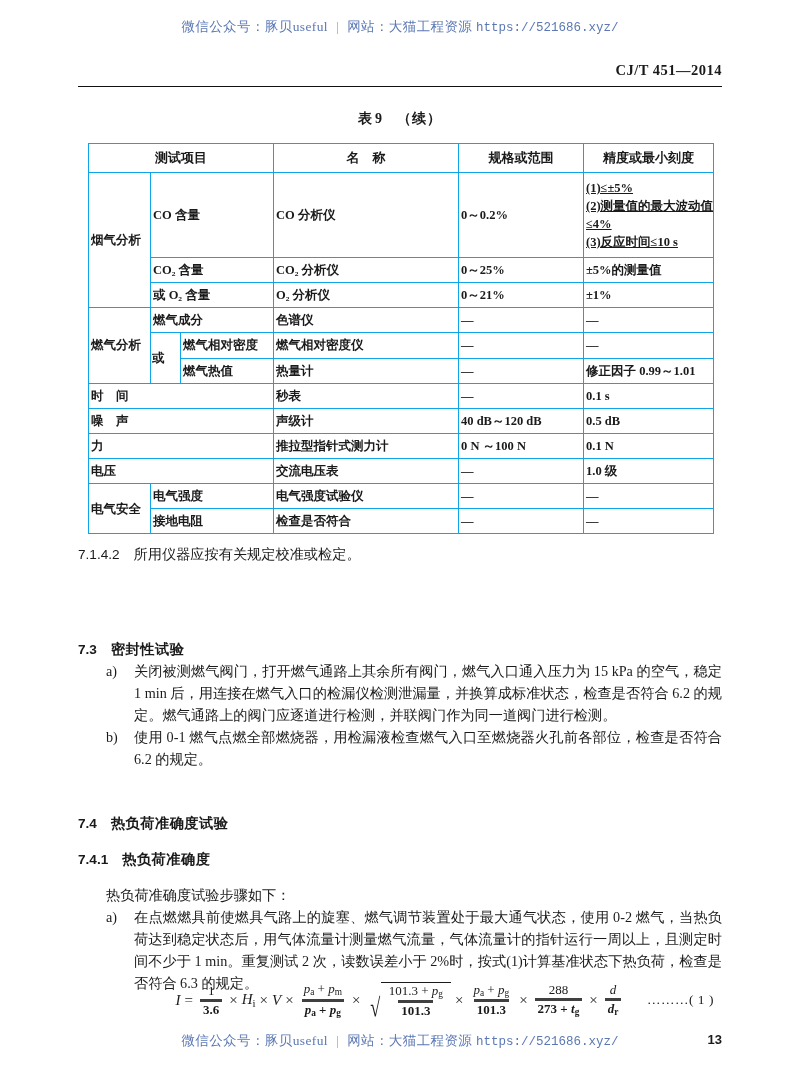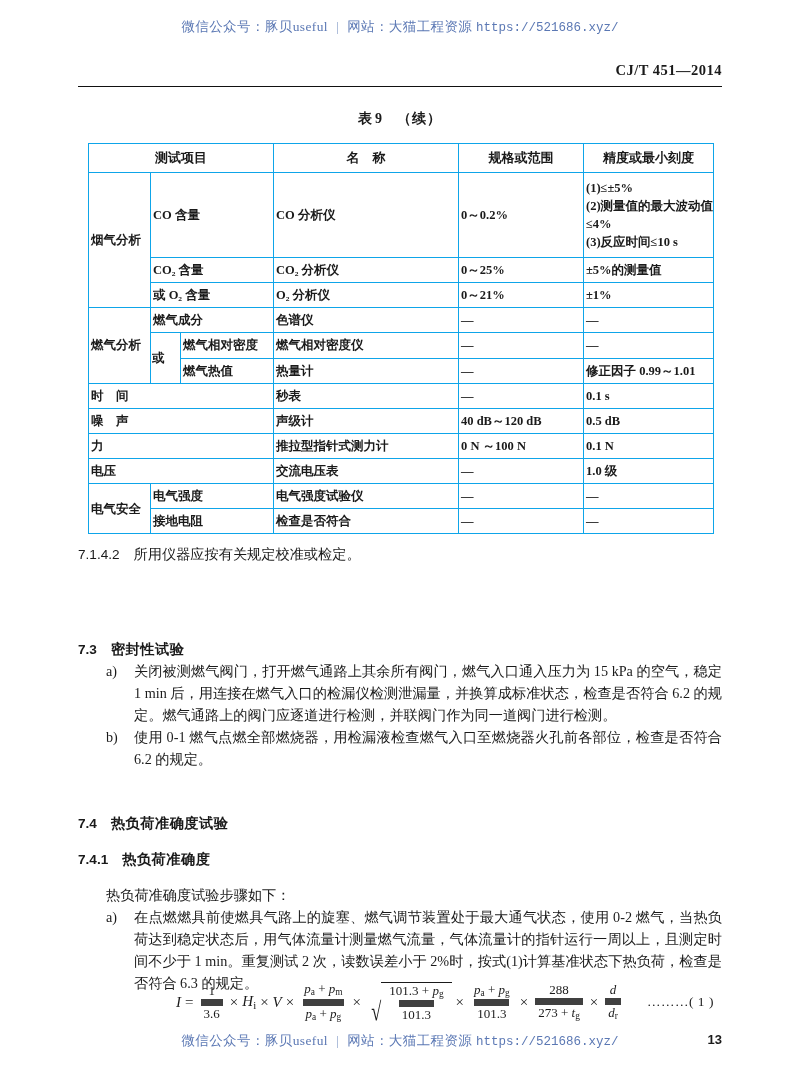--- a/index.html
+++ b/index.html
@@ -109,21 +109,21 @@
   }
   table.spec td.narrow-side {
     width: 30px;
     padding: 2px 1px;
   }
   .dash { font-weight: bold; letter-spacing: 0; }
   .multi {
     line-height: 1.52;
     padding: 4px 4px;
   }
-  .multi div { white-space: nowrap; }
+  .multi div { white-space: nowrap; text-decoration: underline; }
 
   sub {
     font-size: 0.72em;
     vertical-align: -0.25em;
   }
 
   
   .body-block {
     position: absolute;
     left: 78px;
@@ -196,21 +196,21 @@
     display: inline-flex;
     flex-direction: column;
     align-items: center;
     justify-content: center;
     vertical-align: middle;
     padding: 0 3px;
     font-size: 13px;
     line-height: 1.08;
   }
   .frac .nu { padding: 0 3px 1px 3px; }
-  .frac .de { padding: 1px 3px 0 3px; border-top: 7px solid #404040; }
+  .frac .de { padding: 1px 3px 0 3px; border-top: 3px solid #404040; font-weight: bold; }
   .sqrt {
     display: inline-flex;
     align-items: stretch;
     padding-left: 2px;
   }
   .sqrt .radical {
     display: flex;
     align-items: flex-end;
     font-size: 26px;
     line-height: 0.78;

